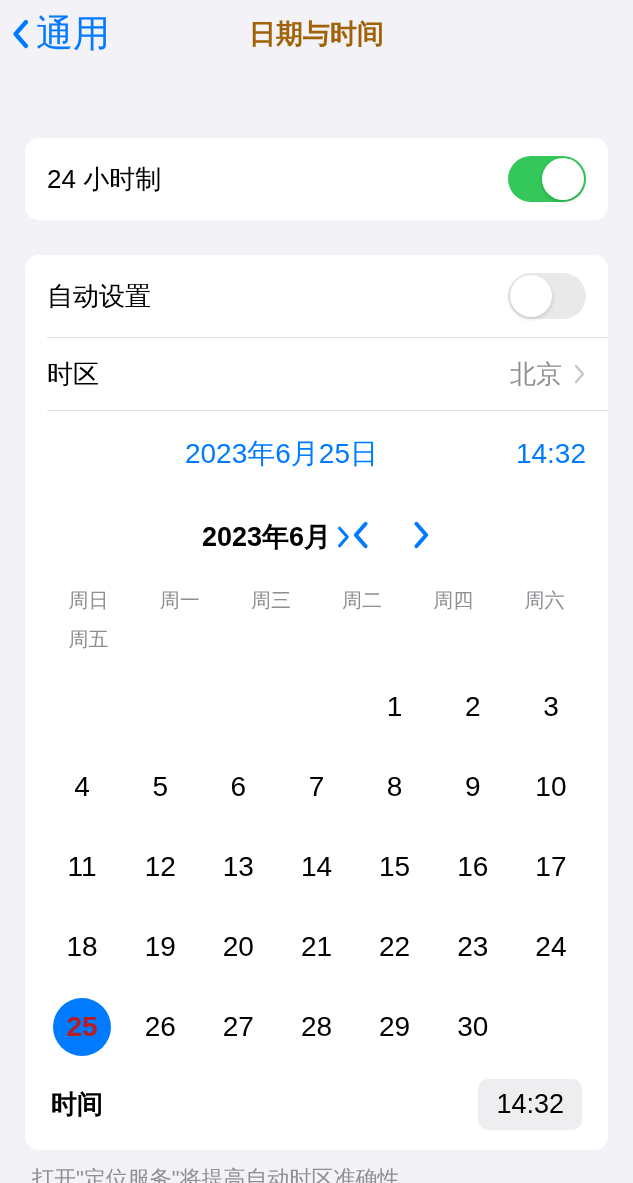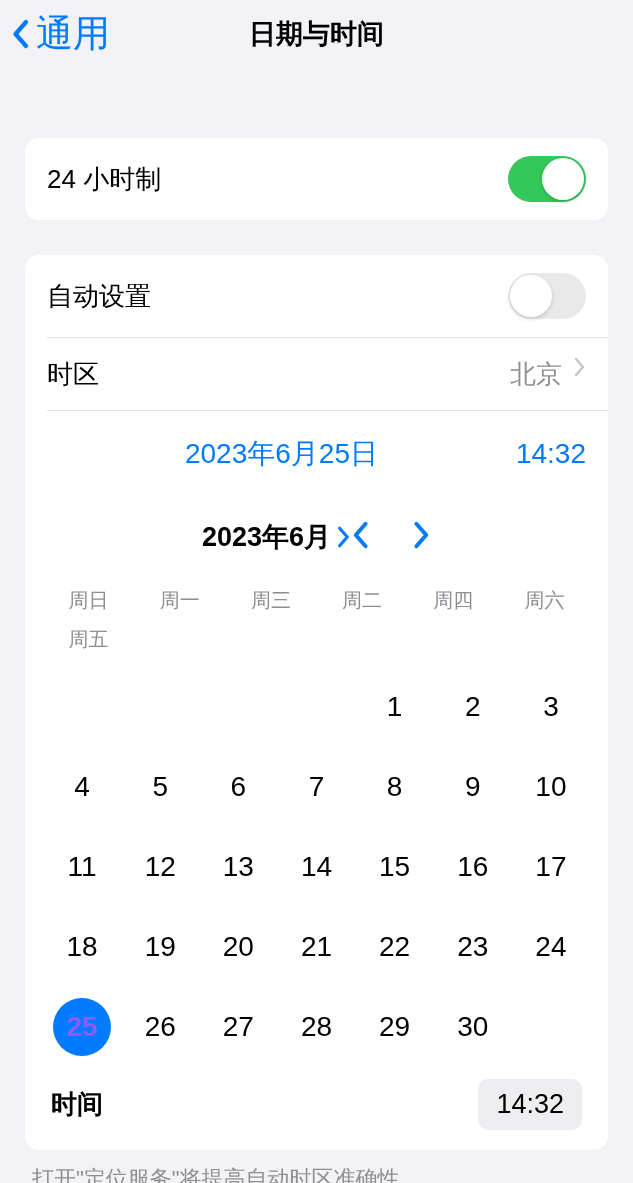--- a/index.html
+++ b/index.html
@@ -32,21 +32,21 @@
       width: 20px;
       height: 30px;
       margin-right: 6px;
     }
     .page-title {
       position: absolute;
       left: 50%;
       transform: translateX(-50%);
       font-size: 27px;
       font-weight: 600;
-      color: #000000;
+      color: #a16207;
     }
     .section {
       margin: 35px 25px 0 25px;
       background: #fff;
       border-radius: 14px;
       overflow: hidden;
     }
     .section.first {
       margin-top: 70px;
     }
@@ -90,20 +90,21 @@
       box-shadow: 0 2px 4px rgba(0,0,0,0.15);
     }
     .toggle.on .toggle-knob {
       right: 2px;
     }
     .toggle.off .toggle-knob {
       left: 2px;
     }
     .row-value {
       display: flex;
+      align-items: center;
       color: #8e8e93;
       font-size: 26px;
     }
     .chevron-right {
       width: 12px;
       height: 20px;
       margin-left: 12px;
     }
     .datetime-row {
       display: flex;
@@ -189,21 +190,21 @@
       position: absolute;
       width: 58px;
       height: 58px;
       border-radius: 50%;
       background: #007aff;
       z-index: 0;
     }
     .day.selected span {
       position: relative;
       z-index: 1;
-      color: #8b5cf6;
+      color: #b91c1c;
       font-weight: 600;
     }
     .time-row {
       display: flex;
       justify-content: space-between;
       align-items: center;
       padding: 12px 8px 20px 8px;
     }
     .time-label {
       font-size: 26px;

